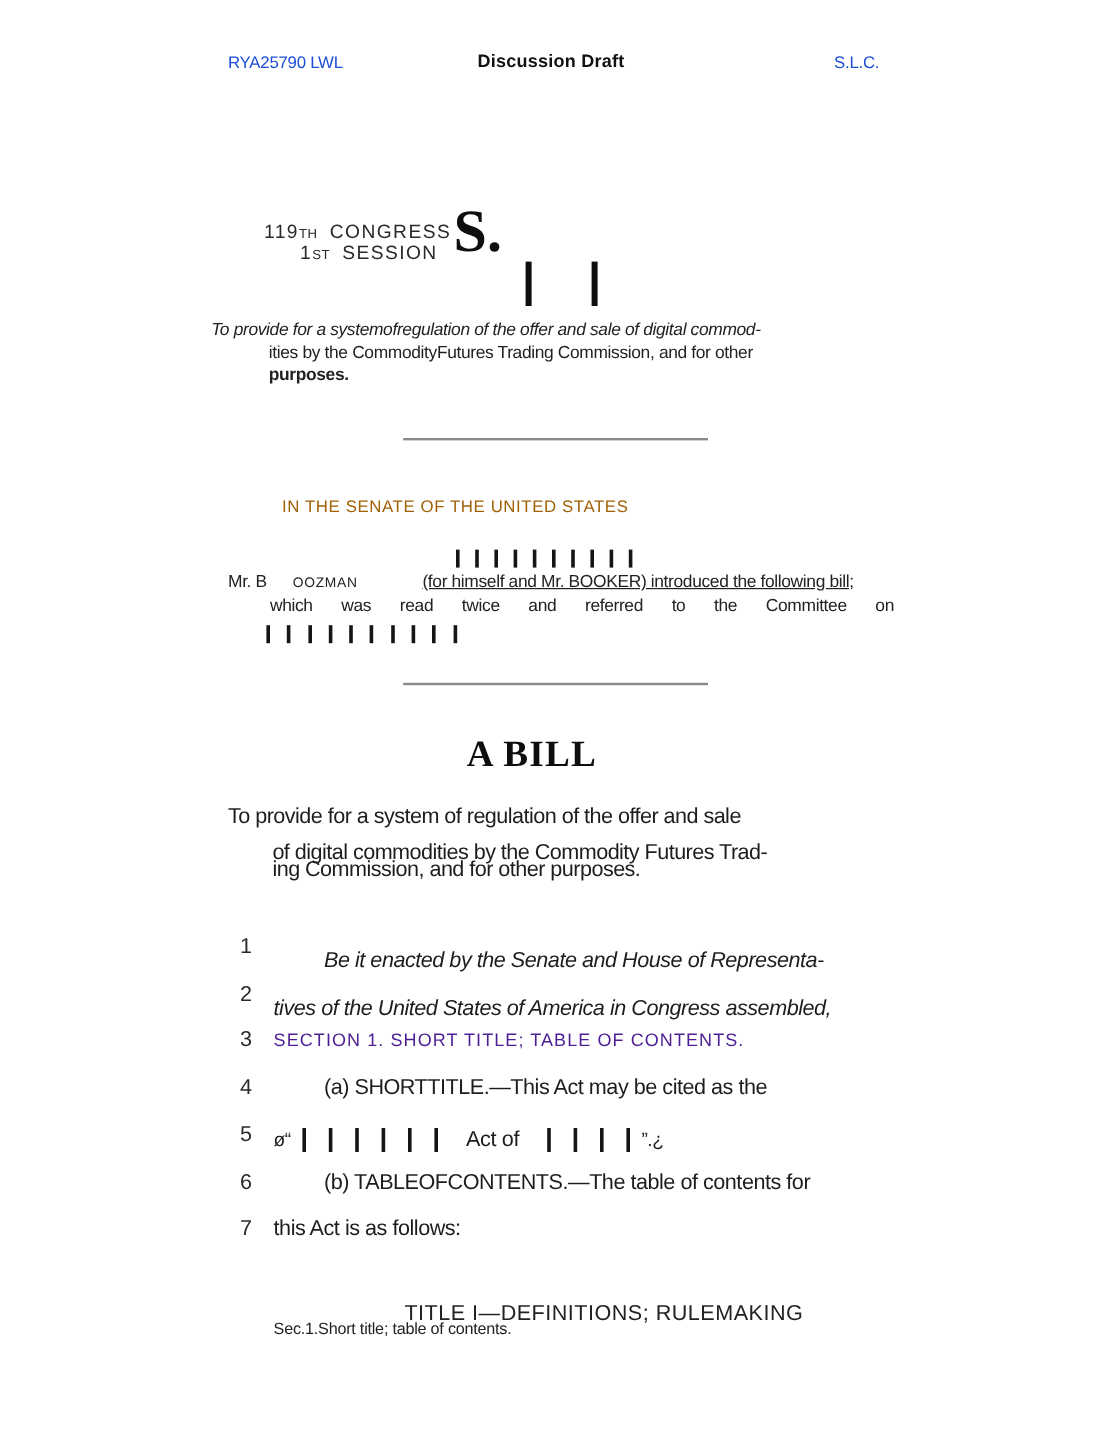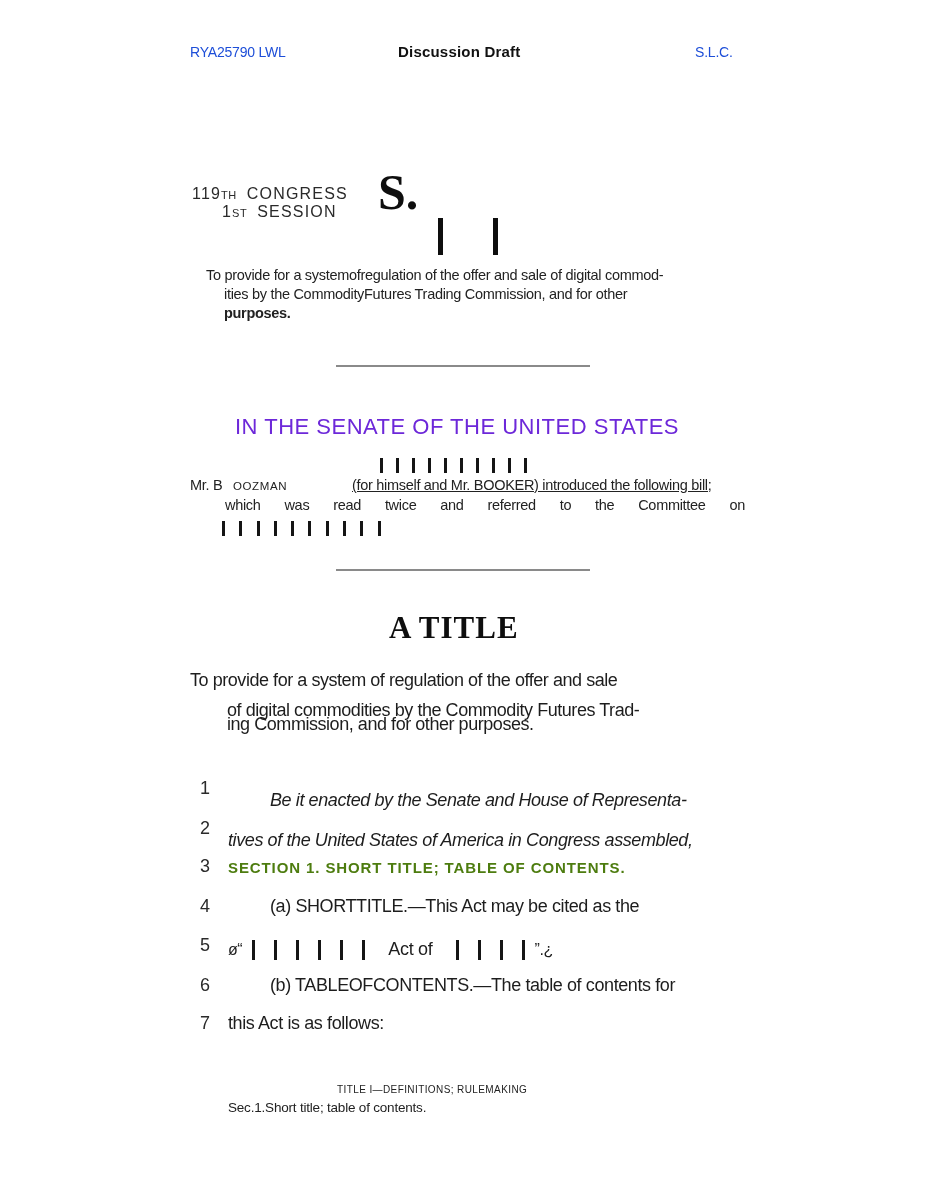--- a/index.html
+++ b/index.html
@@ -11,99 +11,99 @@
     position:relative;
     overflow:hidden;
   }
   .abs { position:absolute; white-space:nowrap; }
 
   
   .hdr { font-size:14px; letter-spacing:-0.2px; color:#1d4ed8; }
   .hdr-center { font-weight:700; font-size:15px; letter-spacing:0.2px; color:#111; }
 
   
-  .congress-line { font-size:16px; letter-spacing:1.2px; color:#2a2a2a; }
+  .congress-line { font-size:16px; letter-spacing:1.2px; color:#2a2a2a;margin-left:28px; }
   .ordinal { font-size:11px; letter-spacing:0.5px; }
   .word-gap { display:inline-block; width:10px; }
 
   .big-s { font-family:"Liberation Serif", serif; font-weight:700; font-size:50px; line-height:1; color:#0e0e0e; }
   .blank-bar { position:absolute; width:5px; height:37px; background:#0e0e0e; }
 
   
   .draft-line { font-size:14.5px; letter-spacing:-0.3px; color:#222; }
 
   .rule { position:absolute; height:2px; background:#8a8a8a; width:254px; left:336px; }
 
-  .senate { font-size:22px; letter-spacing:0.5px; color:#6d28d9; }
+  .senate { font-size:14px; letter-spacing:0.5px; color:#a16207; }
 
   .tick { display:inline-block; width:3px; height:15px; background:#151515; margin-right:13px; }
   .tick-row { font-size:0; }
 
   .sponsor-txt { font-size:14.5px; letter-spacing:-0.3px; color:#222; }
-  .smallcaps { font-size:11.5px; letter-spacing:0.6px; color:#222; }
+  .smallcaps { font-size:11.5px; letter-spacing:0.6px; color:#222;margin-left:11px; }
   .justified { width:520px; text-align:justify; text-align-last:justify; white-space:normal; }
 
   .a-bill { font-family:"Liberation Serif", serif; font-weight:700; font-size:31px; letter-spacing:1px; color:#0e0e0e; }
 
   .purpose-line { font-size:18px; letter-spacing:-0.45px; color:#1d1d1d; }
 
   
   .line-num { position:absolute; left:200px; font-size:18px; color:#2a2a2a; }
   .body-text { position:absolute; left:228px; font-size:18px; letter-spacing:-0.4px; color:#1d1d1d; }
   .body-text.indent { left:270px; }
   .body-text.italic { font-style:italic;margin-top:12px; }
-  .body-text.section-head { font-size:15px; font-weight:700; letter-spacing:0.9px; color:#4d7c0f; }
+  .body-text.section-head { font-size:15px; font-weight:400; letter-spacing:0.9px; color:#4c1d95; }
 
   .fill-in { font-size:16px; color:#1d1d1d; }
   .tick5 { display:inline-block; width:3px; height:20px; background:#151515; margin:0 9.5px; position:relative; top:5px; }
   .actof { font-size:18px; letter-spacing:-0.3px; margin:0 14px; }
 
   .toc-sec { font-size:13.5px; letter-spacing:-0.2px; color:#222; }
-  .toc-title { font-size:10px; letter-spacing:0.4px; color:#222; }
+  .toc-title { font-size:18px; letter-spacing:0.4px; color:#222; }
 </style>
 </head>
 <body>
 
 <div class="abs hdr" style="left:190px; top:44px;">RYA25790 LWL</div>
 <div class="abs hdr-center" style="left:398px; top:43px;">Discussion Draft</div>
 <div class="abs hdr" style="left:695px; top:44px;">S.L.C.</div>
 
 <div class="abs congress-line" style="left:192px; top:185px;">
   <span>119</span><span class="ordinal">TH</span><span class="word-gap"></span><span>CONGRESS</span>
 </div>
 <div class="abs congress-line" style="left:222px; top:203px;">
   <span>1</span><span class="ordinal">ST</span><span class="word-gap"></span><span>SESSION</span>
 </div>
 
 <div class="abs big-s" style="left:378px; top:167px;">S.</div>
 <div class="blank-bar" style="left:438px; top:218px;"></div>
 <div class="blank-bar" style="left:493px; top:218px;"></div>
 
-<div class="abs draft-line" style="left:206px; top:267px;">To provide for a systemofregulation of the offer and sale of digital commod-</div>
+<div class="abs draft-line" style="left:176px; top:267px;font-style:italic;">To provide for a systemofregulation of the offer and sale of digital commod-</div>
 <div class="abs draft-line" style="left:224px; top:286px;">ities by the CommodityFutures Trading Commission, and for other</div>
 <div class="abs draft-line" style="left:224px; top:305px;font-weight:bold;">purposes.</div>
 
 <div class="rule" style="top:365px;"></div>
 
 <div class="abs senate" style="left:235px; top:414px;">IN THE SENATE OF THE UNITED STATES</div>
 
 <div class="abs tick-row" style="left:380px; top:458px;">
   <span class="tick"></span><span class="tick"></span><span class="tick"></span><span class="tick"></span><span class="tick"></span><span class="tick"></span><span class="tick"></span><span class="tick"></span><span class="tick"></span><span class="tick"></span>
 </div>
 <div class="abs sponsor-txt" style="left:190px; top:477px;">Mr. B</div>
 <div class="abs smallcaps" style="left:233px; top:480px;">OOZMAN</div>
 <div class="abs sponsor-txt" style="left:352px; top:477px;text-decoration:underline;">(for himself and Mr. BOOKER) introduced the following bill;</div>
 <div class="abs sponsor-txt justified" style="left:225px; top:497px;">which was read twice and referred to the Committee on</div>
 <div class="abs tick-row" style="left:222px; top:521px;">
   <span class="tick" style="margin-right:14.3px;"></span><span class="tick" style="margin-right:14.3px;"></span><span class="tick" style="margin-right:14.3px;"></span><span class="tick" style="margin-right:14.3px;"></span><span class="tick" style="margin-right:14.3px;"></span><span class="tick" style="margin-right:14.3px;"></span><span class="tick" style="margin-right:14.3px;"></span><span class="tick" style="margin-right:14.3px;"></span><span class="tick" style="margin-right:14.3px;"></span><span class="tick" style="margin-right:14.3px;"></span>
 </div>
 
 <div class="rule" style="top:569px;"></div>
 
-<div class="abs a-bill" style="left:389px; top:610px;">A TITLE</div>
+<div class="abs a-bill" style="left:389px; top:610px;">A BILL</div>
 
 <div class="abs purpose-line" style="left:190px; top:670px;">To provide for a system of regulation of the offer and sale</div>
 <div class="abs purpose-line" style="left:227px; top:700px;">of digital commodities by the Commodity Futures Trad-</div>
 <div class="abs purpose-line" style="left:227px; top:714px;">ing Commission, and for other purposes.</div>
 
 <div>
   <span class="line-num" style="top:778px;">1</span>
   <span class="body-text italic indent" style="top:778px;">Be it enacted by the Senate and House of Representa-</span>
 </div>
 <div>

